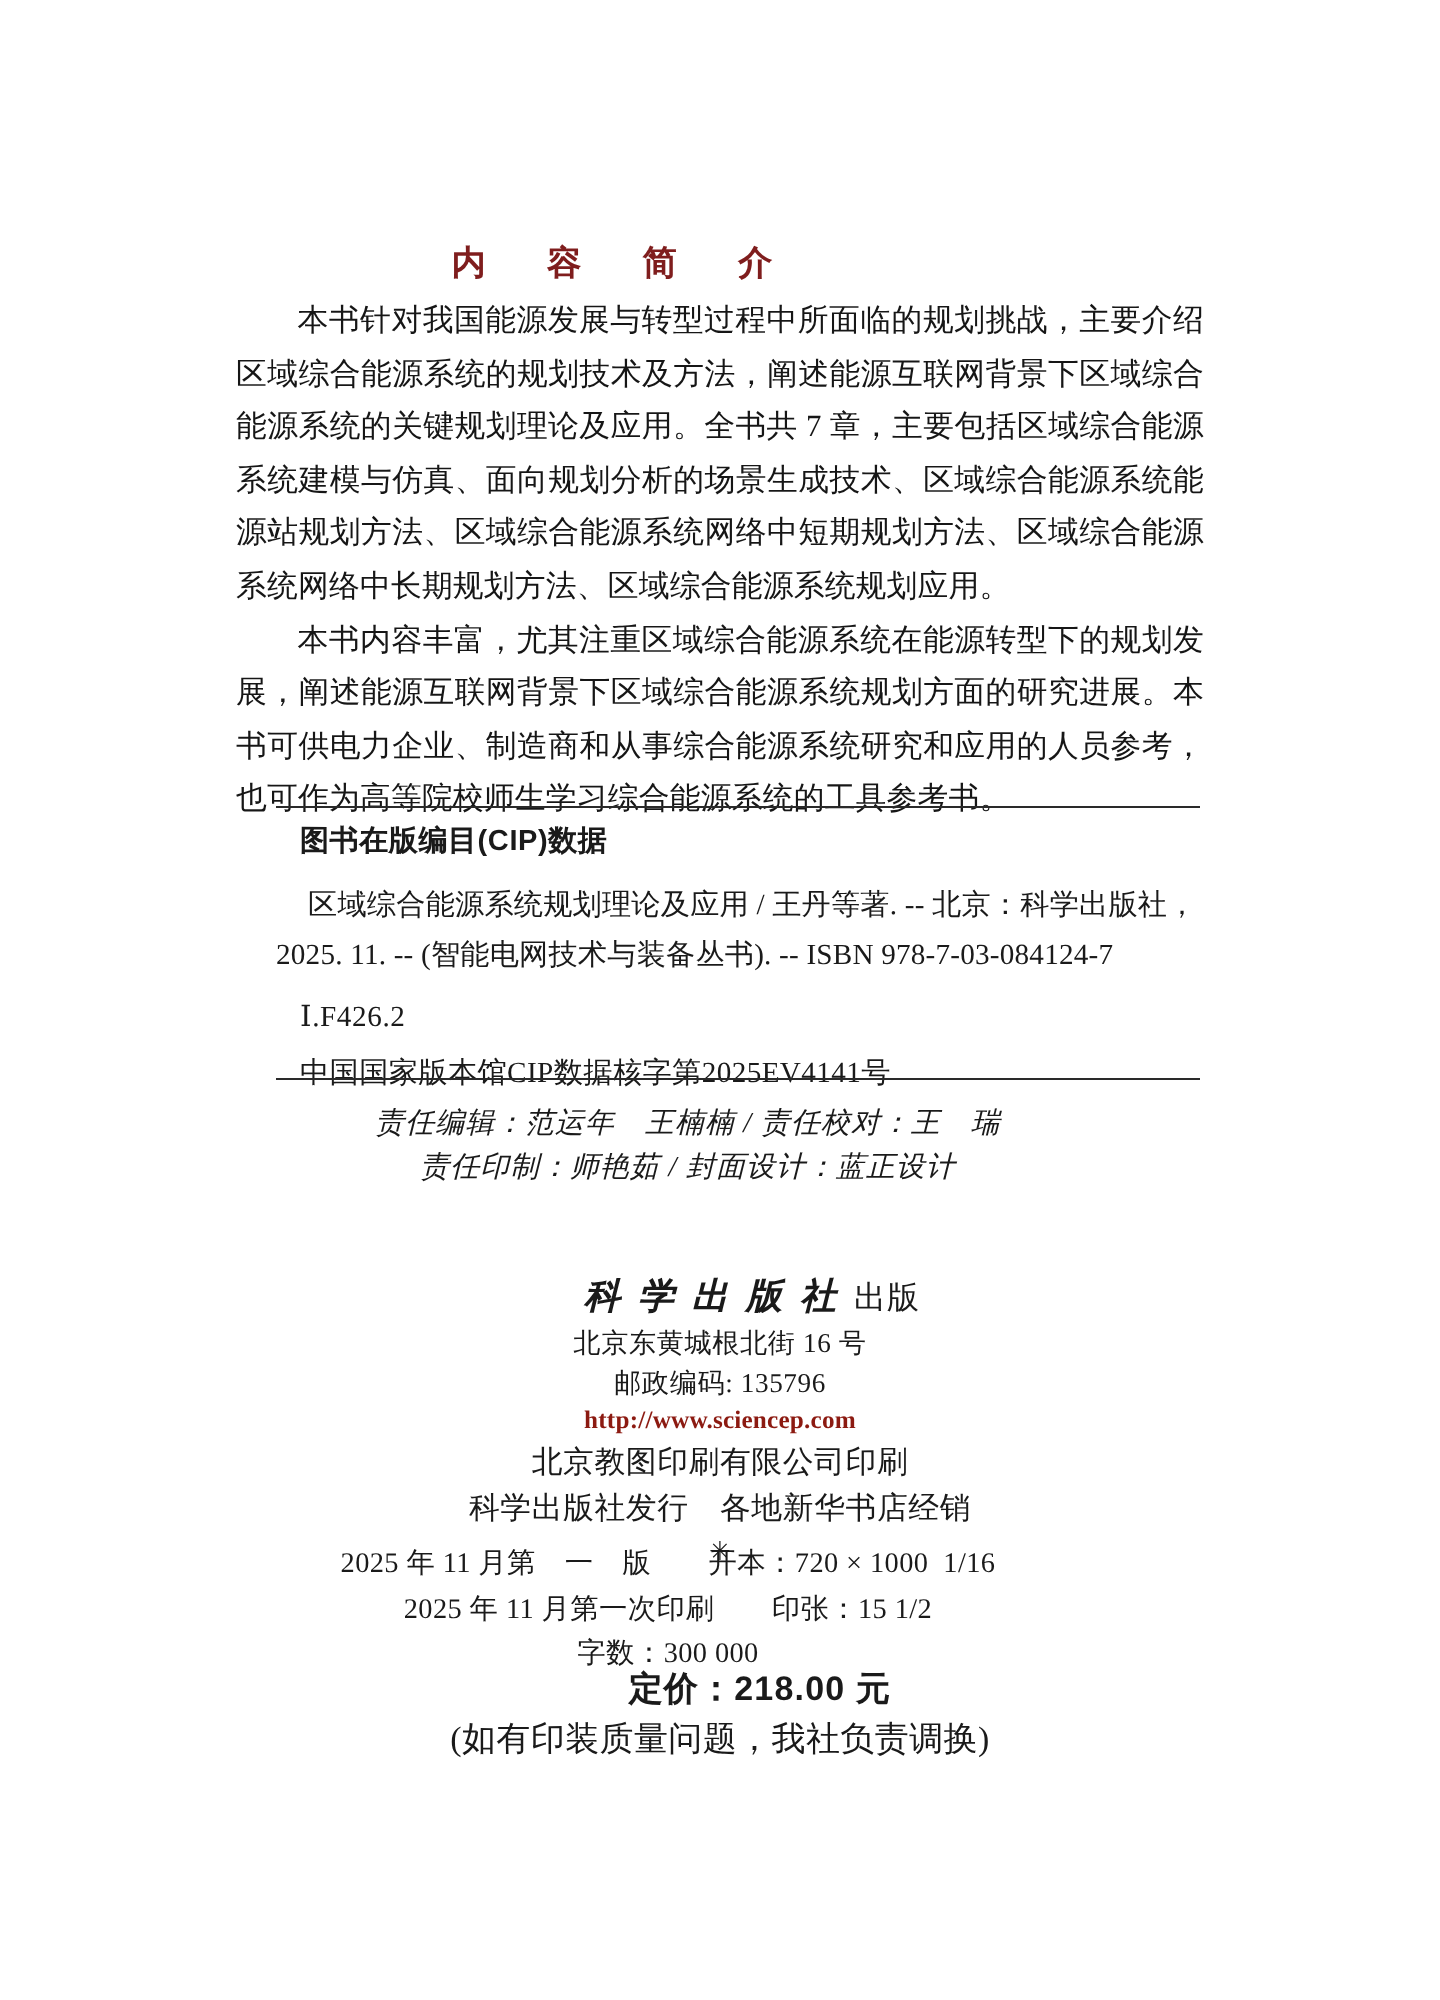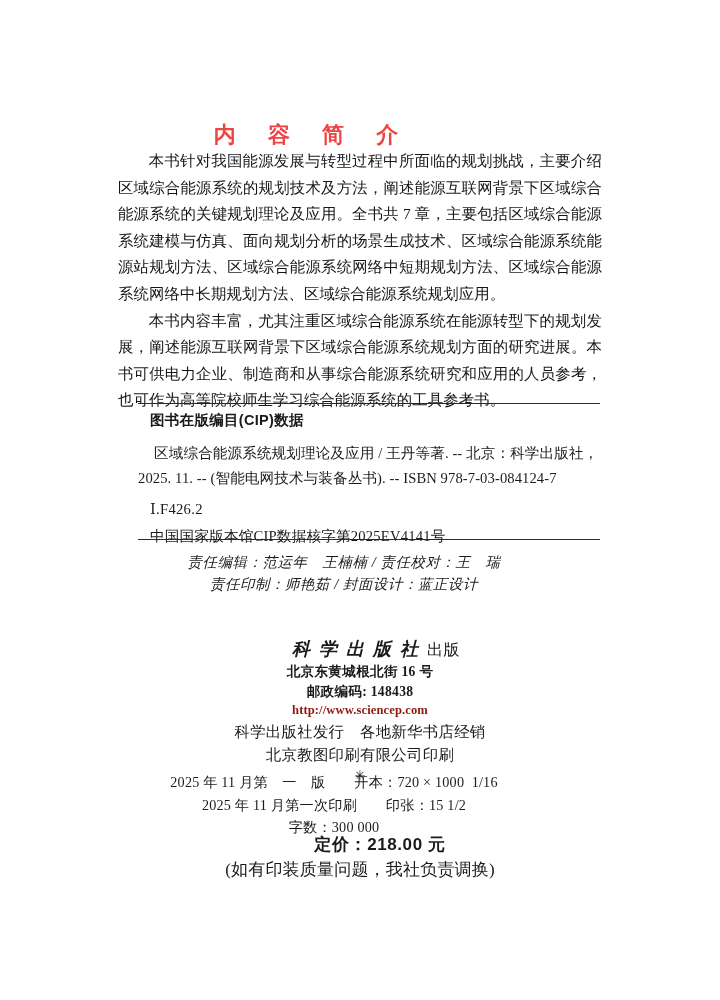--- a/index.html
+++ b/index.html
@@ -24,26 +24,26 @@
     background: #fff;
   }
 
   
   .section-heading {
     position: absolute;
     left: 0;
     top: 120px;
     width: 612px;
     text-align: center;
-    font-size: 22px;
+    font-size: 17px;
     font-weight: bold;
     letter-spacing: 13px;
     text-indent: 13px;
     font-family: "Liberation Sans", "DejaVu Sans", sans-serif;
-    color: #ef4444;
+    color: #7f1d1d;
   }
 
   
   .abstract {
     position: absolute;
     left: 118px;
     top: 148px;
     width: 484px;
   }
   .abstract p {
@@ -143,21 +143,20 @@
     letter-spacing: 0.5px;
     font-family: "Liberation Serif", "DejaVu Serif", serif;
     font-style: normal;
     font-weight: normal;
   }
   .pub-line {
     font-size: 13.6px;
     line-height: 19.5px;
     letter-spacing: 0.3px;
     color: #1a1a1a;
-    font-weight: bold;
   }
   .pub-url {
     font-size: 12.6px;
     line-height: 19px;
     color: #8c1a11;
     font-weight: bold;
     letter-spacing: 0.1px;
   }
   .pub-line-lg {
     font-size: 15.4px;
@@ -232,24 +231,24 @@
   <div class="staff">
     <div>责任编辑：范运年　王楠楠 / 责任校对：王　瑞</div>
     <div>责任印制：师艳茹 / 封面设计：蓝正设计</div>
   </div>
 
   <div class="publisher">
     <div class="pub-logo-line">
       <span class="pub-logo">科学出版社</span><span class="pub-logo-suffix">出版</span>
     </div>
     <div class="pub-line">北京东黄城根北街 16 号</div>
-    <div class="pub-line">邮政编码: 148438</div>
+    <div class="pub-line">邮政编码: 135796</div>
     <div class="pub-url">http://www.sciencep.com</div>
+    <div class="pub-line-lg">北京教图印刷有限公司印刷</div>
     <div class="pub-line-lg">科学出版社发行　各地新华书店经销</div>
-    <div class="pub-line-lg">北京教图印刷有限公司印刷</div>
     <div class="pub-sep">✳</div>
   </div>
 
   <div class="imprint">
     <div class="imprint-row">2025 年 11 月第　一　版　　开本：720 × 1000  1/16</div>
     <div class="imprint-row">2025 年 11 月第一次印刷　　印张：15 1/2</div>
     <div class="imprint-row">字数：300 000</div>
   </div>
 
   <div class="price">定价：218.00 元</div>

